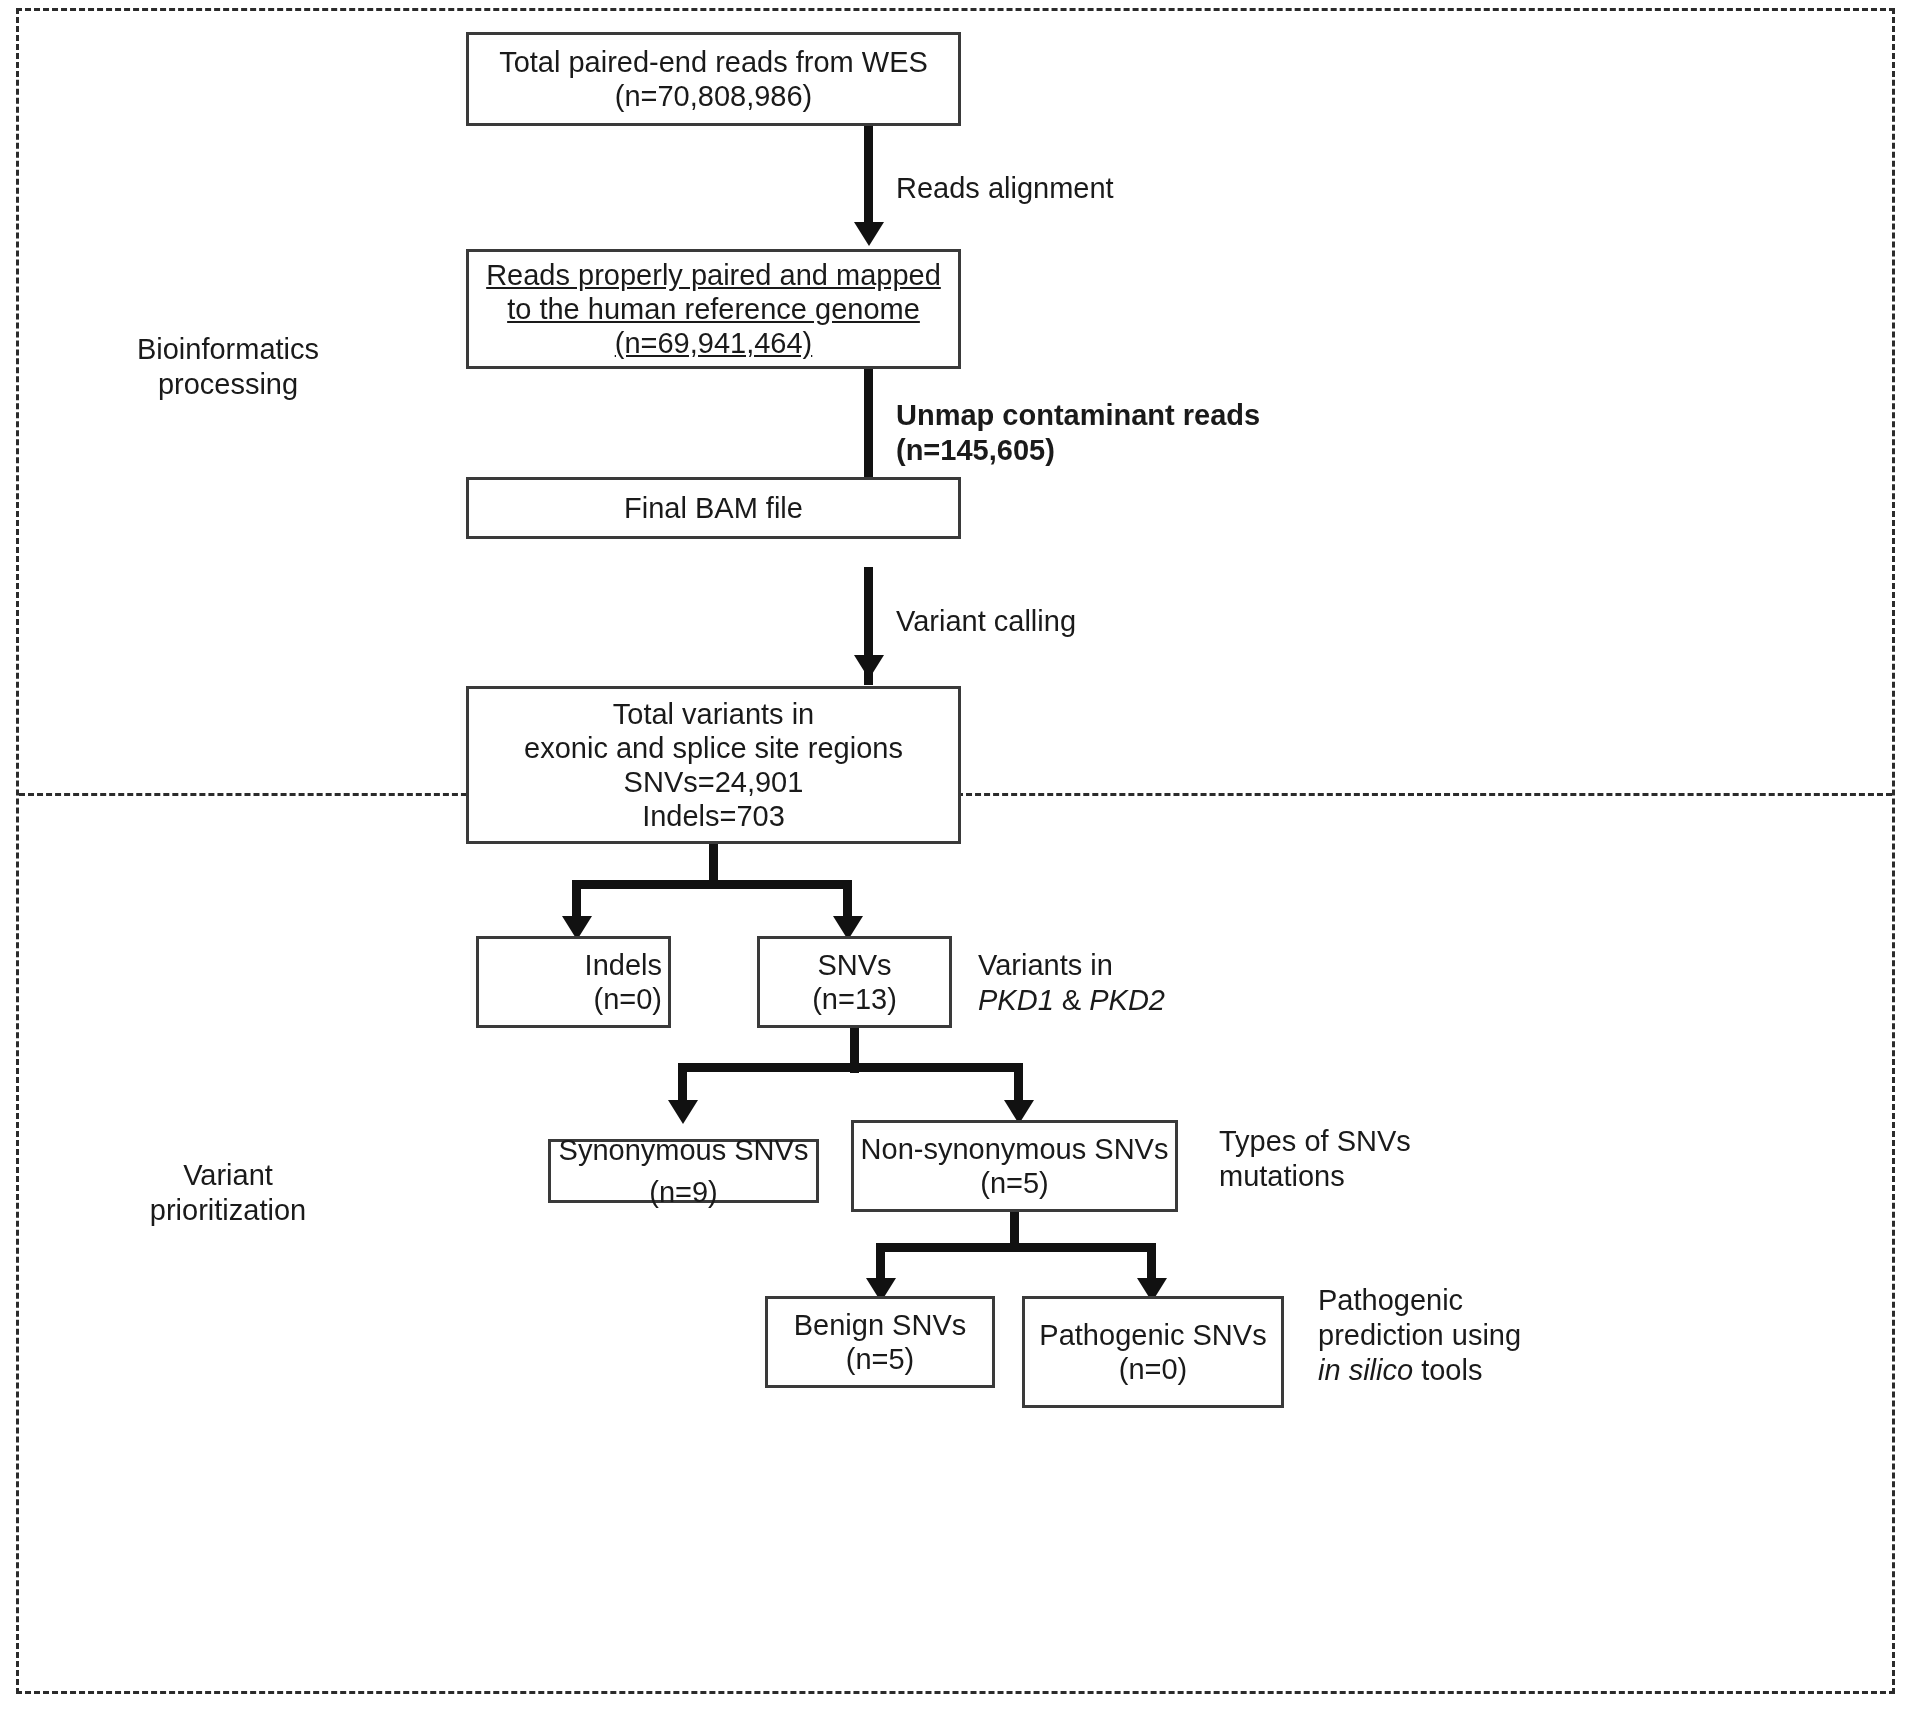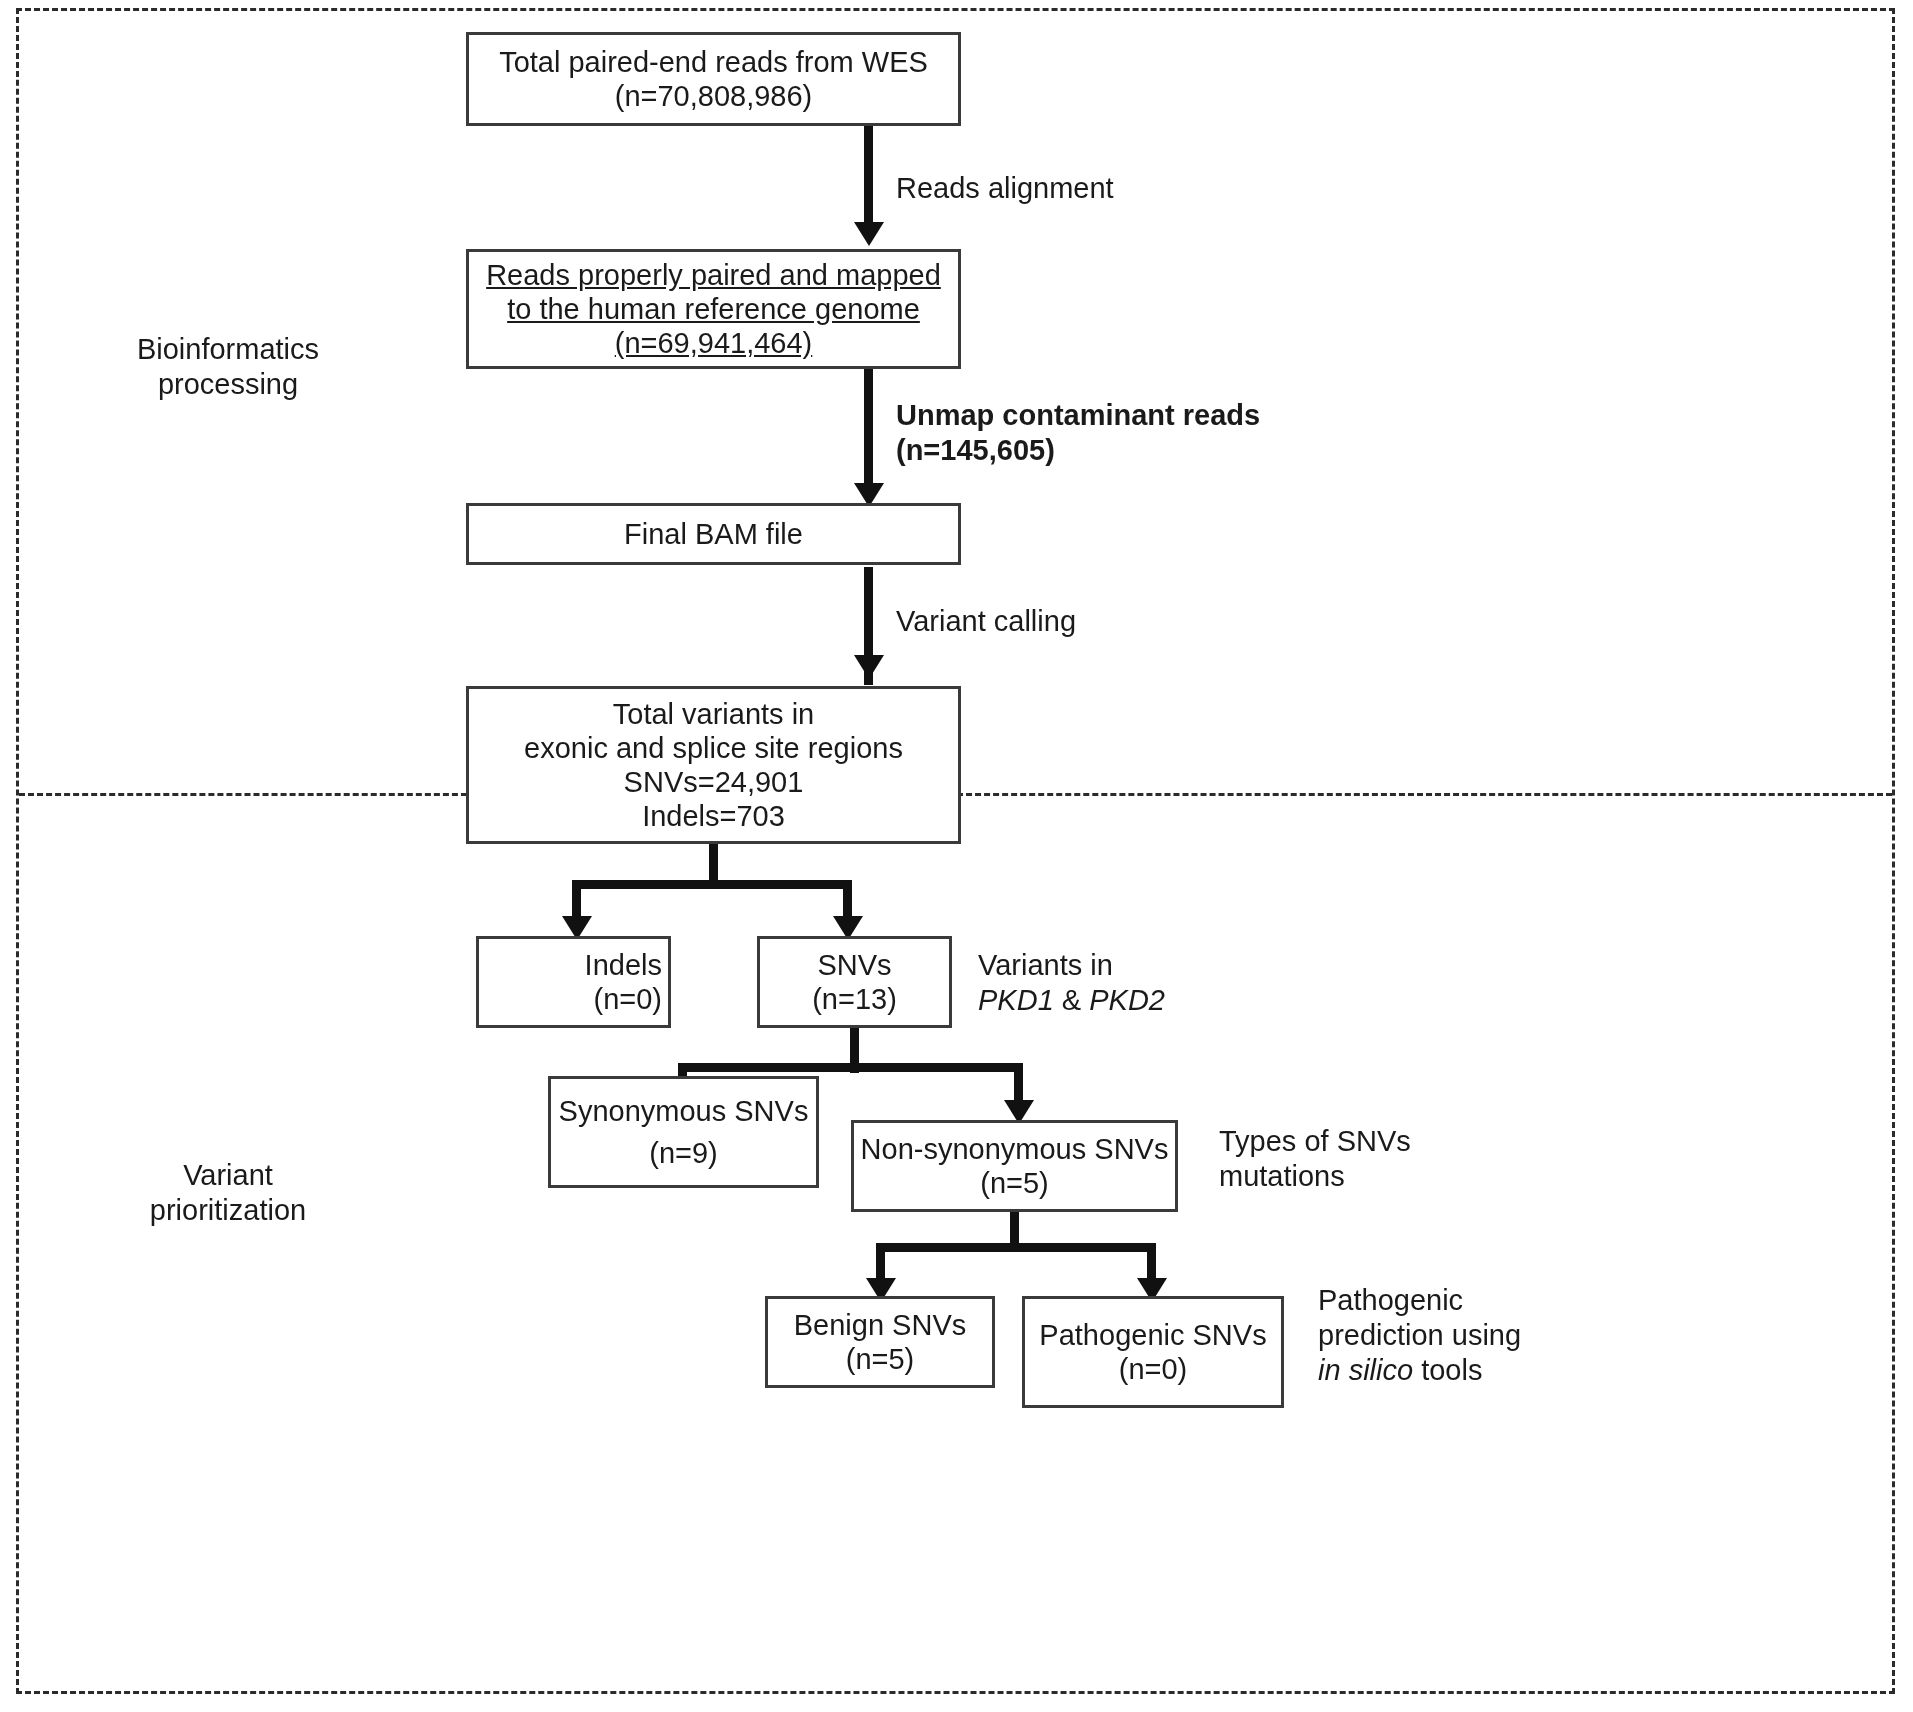--- a/index.html
+++ b/index.html
@@ -131,21 +131,21 @@
     <span class="ln">(n=69,941,464)</span>
   </div>
 
   <div class="vline" style="left:864px; top:369px; height:118px;"></div>
   <div class="arrowhead" style="left:854px; top:483px;"></div>
   <div class="edge-label" style="left:896px; top:398px;font-weight:bold;">
     <span>Unmap contaminant reads</span><br>
     <span>(n=145,605)</span>
   </div>
 
-  <div class="fbox" style="left:466px; top:503px; width:495px; height:62px;">
+  <div class="fbox" style="left:466px; top:477px; width:495px; height:62px;">
     <span class="ln">Final BAM file</span>
   </div>
 
   <div class="vline" style="left:864px; top:567px; height:118px;"></div>
   <div class="arrowhead" style="left:854px; top:655px;"></div>
   <div class="edge-label" style="left:896px; top:604px;">Variant calling</div>
 
   <div class="fbox" style="left:466px; top:686px; width:495px; height:158px;">
     <span class="ln">Total variants in</span>
     <span class="ln">exonic and splice site regions</span>
@@ -177,21 +177,21 @@
     <span class="it">PKD2</span>
   </div>
 
   <div class="vline" style="left:850px; top:1028px; height:45px;"></div>
   <div class="hline" style="left:678px; top:1063px; width:345px;"></div>
   <div class="vline" style="left:678px; top:1063px; height:45px;"></div>
   <div class="arrowhead" style="left:668px; top:1100px;"></div>
   <div class="vline" style="left:1014px; top:1063px; height:45px;"></div>
   <div class="arrowhead" style="left:1004px; top:1100px;"></div>
 
-  <div class="fbox" style="left:548px; top:1076px; width:271px; height:112px;gap:8px;">
+  <div class="fbox" style="left:548px; top:1139px; width:271px; height:64px;gap:8px;">
     <span class="ln">Synonymous SNVs</span>
     <span class="ln">(n=9)</span>
   </div>
 
   <div class="fbox" style="left:851px; top:1120px; width:327px; height:92px;">
     <span class="ln">Non-synonymous SNVs</span>
     <span class="ln">(n=5)</span>
   </div>
 
   <div class="edge-label" style="left:1219px; top:1124px;">

